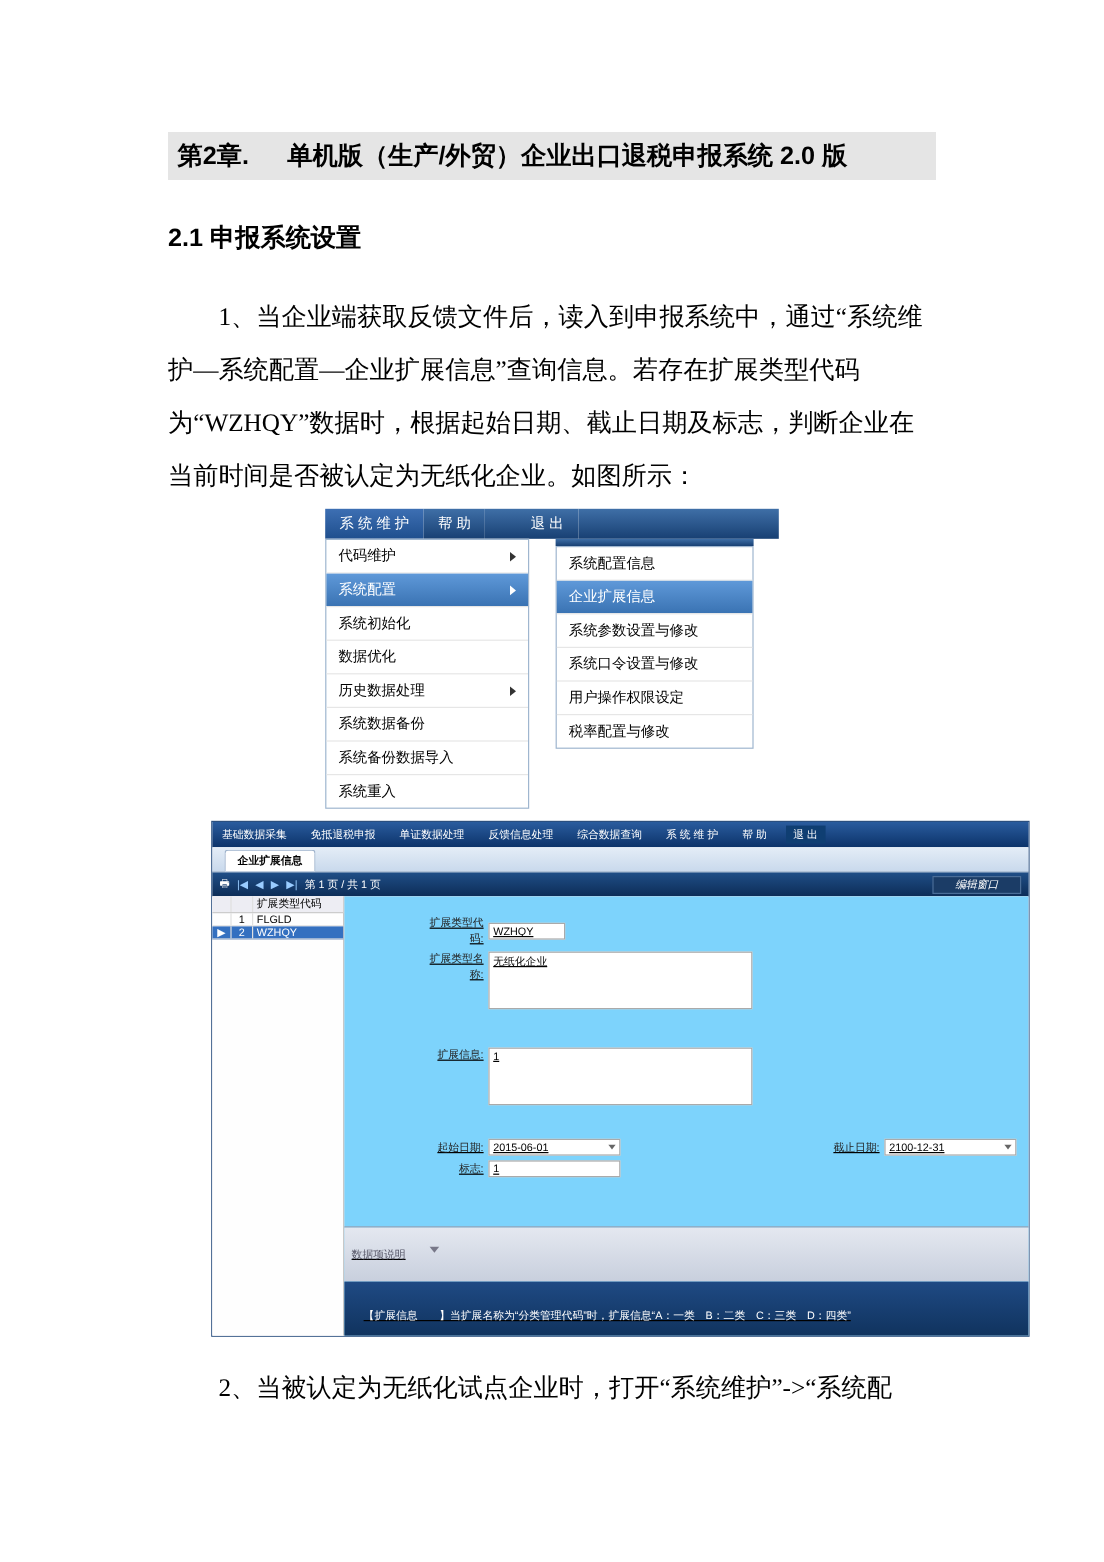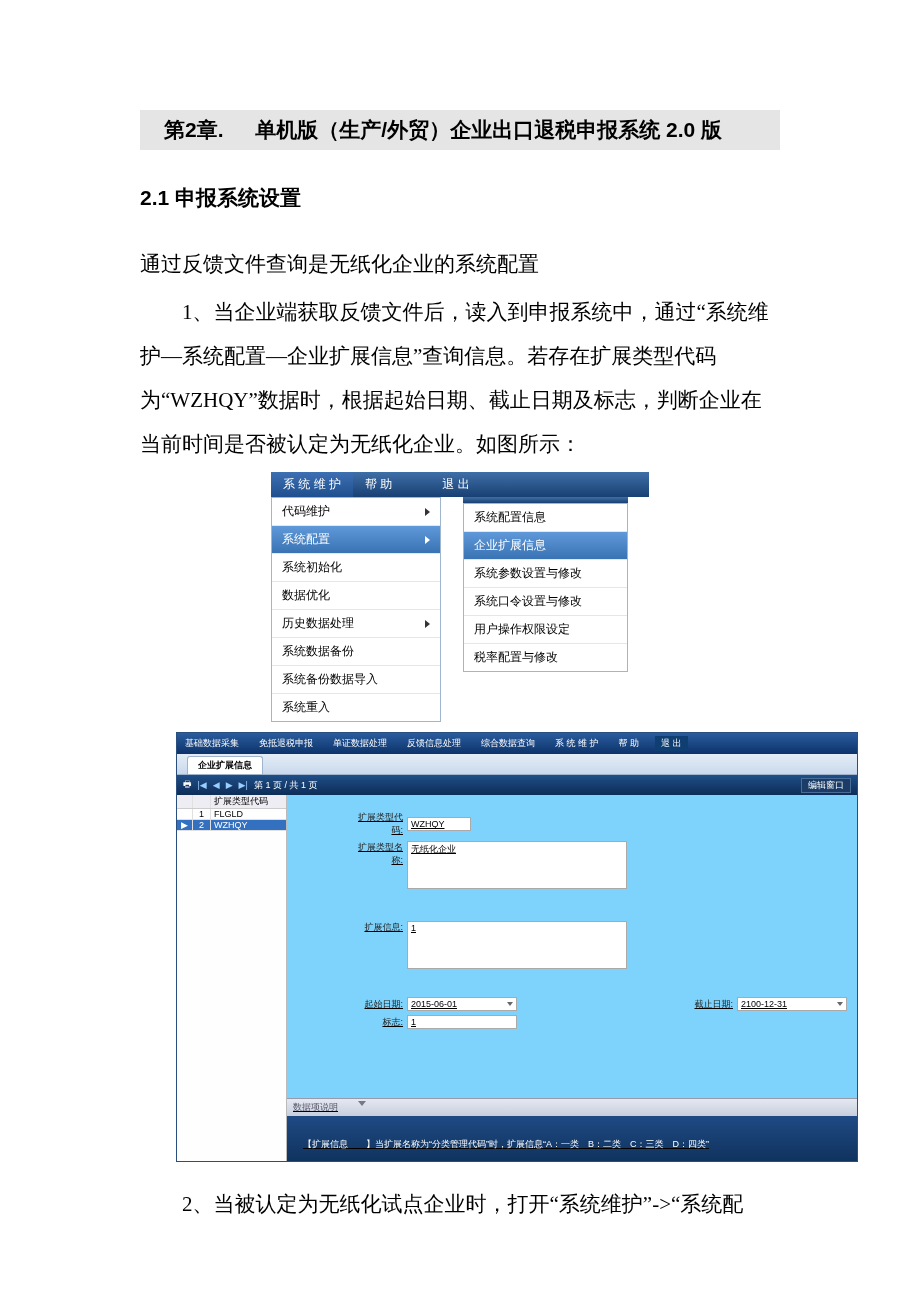--- a/index.html
+++ b/index.html
@@ -10,21 +10,21 @@
       font-family: "SimSun", "Songti SC", serif;
       color: #000;
     }
     .page {
       padding: 110px 140px 40px 140px;
     }
 
     
     .chapter {
       background: #e5e5e5;
-      padding: 6px 24px;
+      padding: 6px 8px;
       font-family: "SimHei", "Heiti SC", sans-serif;
       font-weight: bold;
       font-size: 21px;
       margin-bottom: 34px;
       text-align: left;
     }
     .chapter .chname { margin-left: 26px; }
 
     .secnum {
       font-family: "SimHei", "Heiti SC", sans-serif;
@@ -146,21 +146,22 @@
       align-items: center;
       gap: 6px;
     }
     .pager .parrow {
       color: #9cf;
     }
     .pager .plab {
       margin-left: auto;
       background: #1b3c66;
       border: 1px solid #4a6d98;
-      padding: 0 6px;
+      padding: 0 18px;
+      font-style: italic;
     }
 
     .content {
       display: flex;
       flex: 1;
       background: #f0f0f0;
     }
     .leftpanel {
       width: 138px;
       background: #fefefe;
@@ -224,21 +225,21 @@
     .datesrow {
       display: flex;
       gap: 160px;
     }
 
     .desc {
       border-top: 1px solid #99a;
     }
     .desclab {
       background: linear-gradient(#e4e8f0,#c8cfdd);
-      padding: 2px 6px;
+      padding: 16px 6px;
       color: #556;
       display: flex;
       gap: 20px;
     }
     .desclab .chev {
       width:0;height:0;border-left:4px solid transparent;border-right:4px solid transparent;border-top:5px solid #778;
     }
     .descbody {
       background: linear-gradient(#1f4a84,#10335e);
       color: #fff;
@@ -253,21 +254,20 @@
   <h1 class="chapter">
     <span>第2章.</span>
     <span class="chname">单机版（生产/外贸）企业出口退税申报系统 2.0 版</span>
   </h1>
 
   <h2 class="secnum">
     <span>2.1</span>
     <span>申报系统设置</span>
   </h2>
 
-  <p class="body-text noindent">通过反馈文件查询是无纸化企业的系统配置</p>
   <p class="body-text indent">1、当企业端获取反馈文件后，读入到申报系统中，通过“系统维护—系统配置—企业扩展信息”查询信息。若存在扩展类型代码为“WZHQY”数据时，根据起始日期、截止日期及标志，判断企业在当前时间是否被认定为无纸化企业。如图所示：</p>
 
   <div class="menushot">
     <div class="menubar1">
       <div class="mbtn bg-blue">系 统 维 护</div>
       <div class="mbtn bg-grad">帮  助</div>
       <div style="width:26px" class="bg-grad"></div>
       <div class="mbtn bg-grad">退  出</div>
       <div style="flex:1" class="bg-grad"></div>
     </div>

